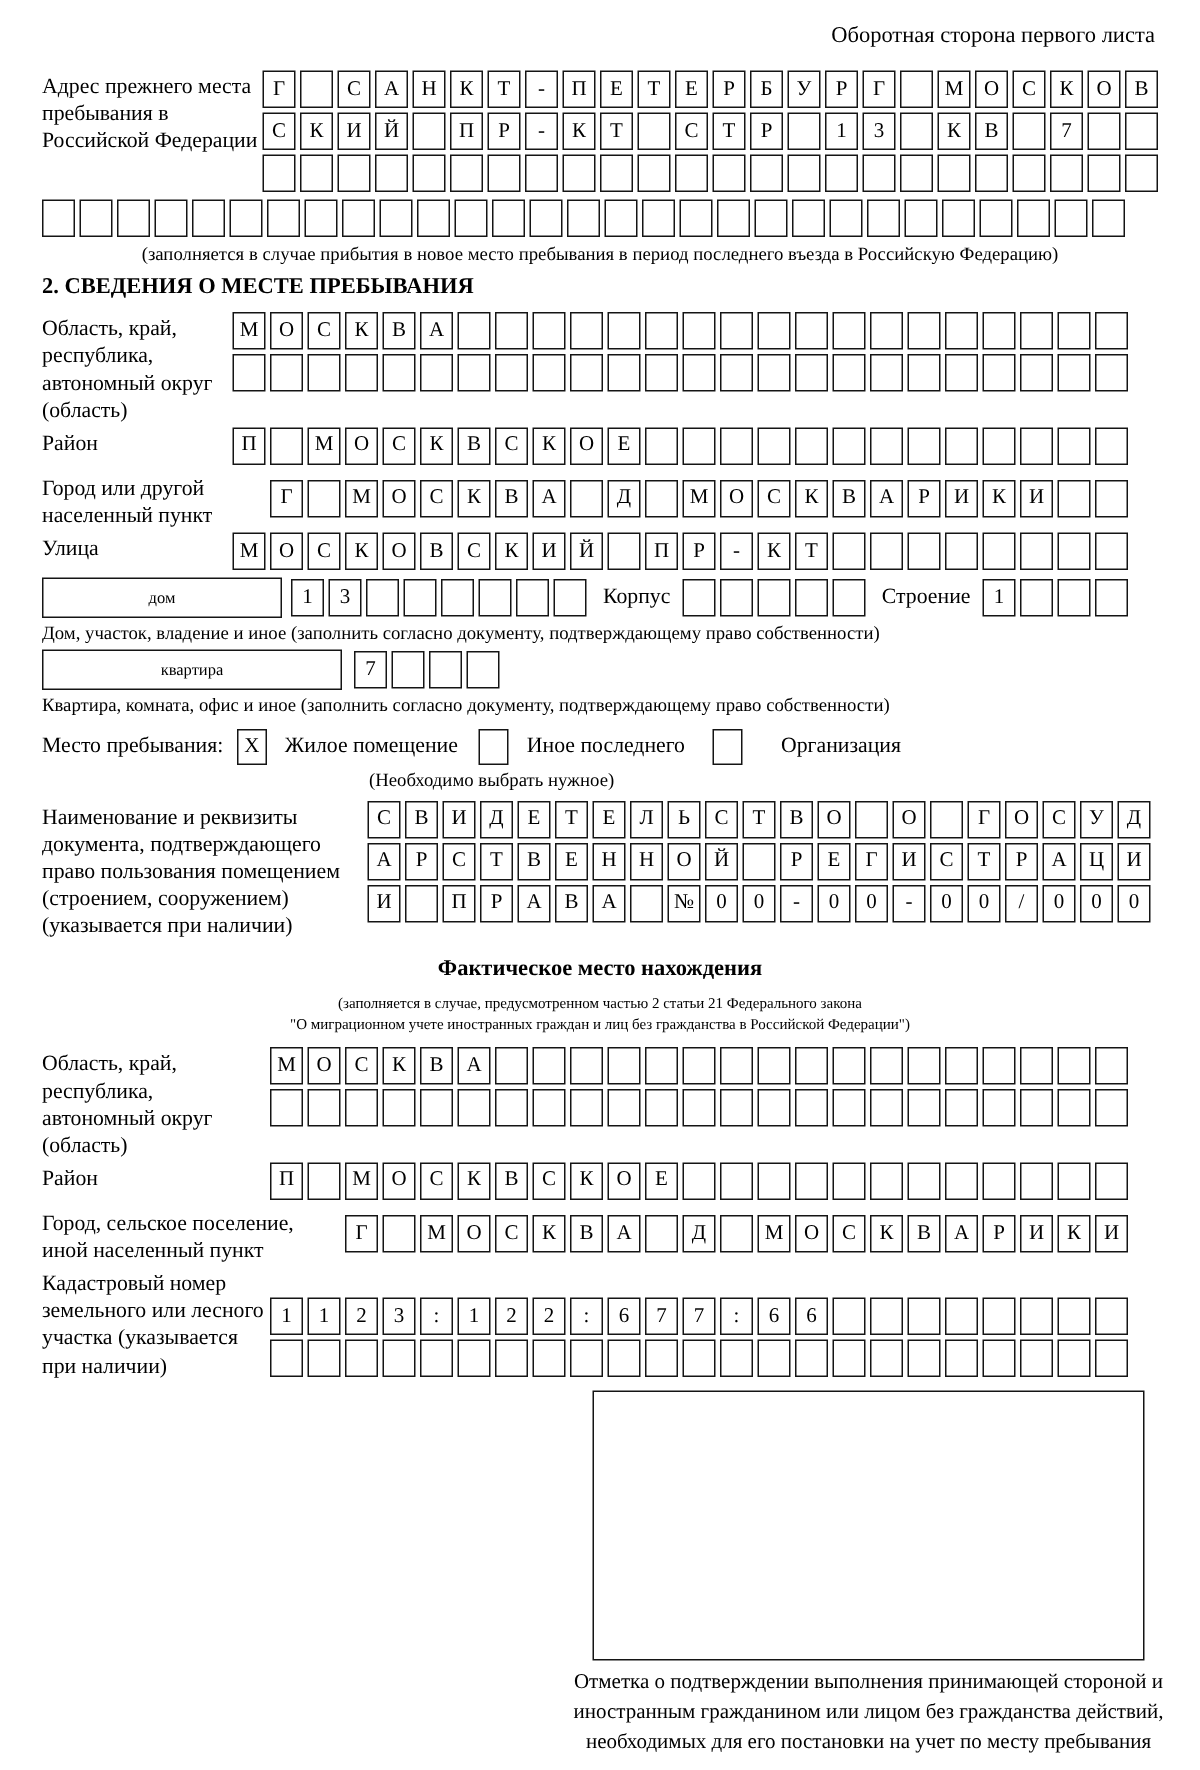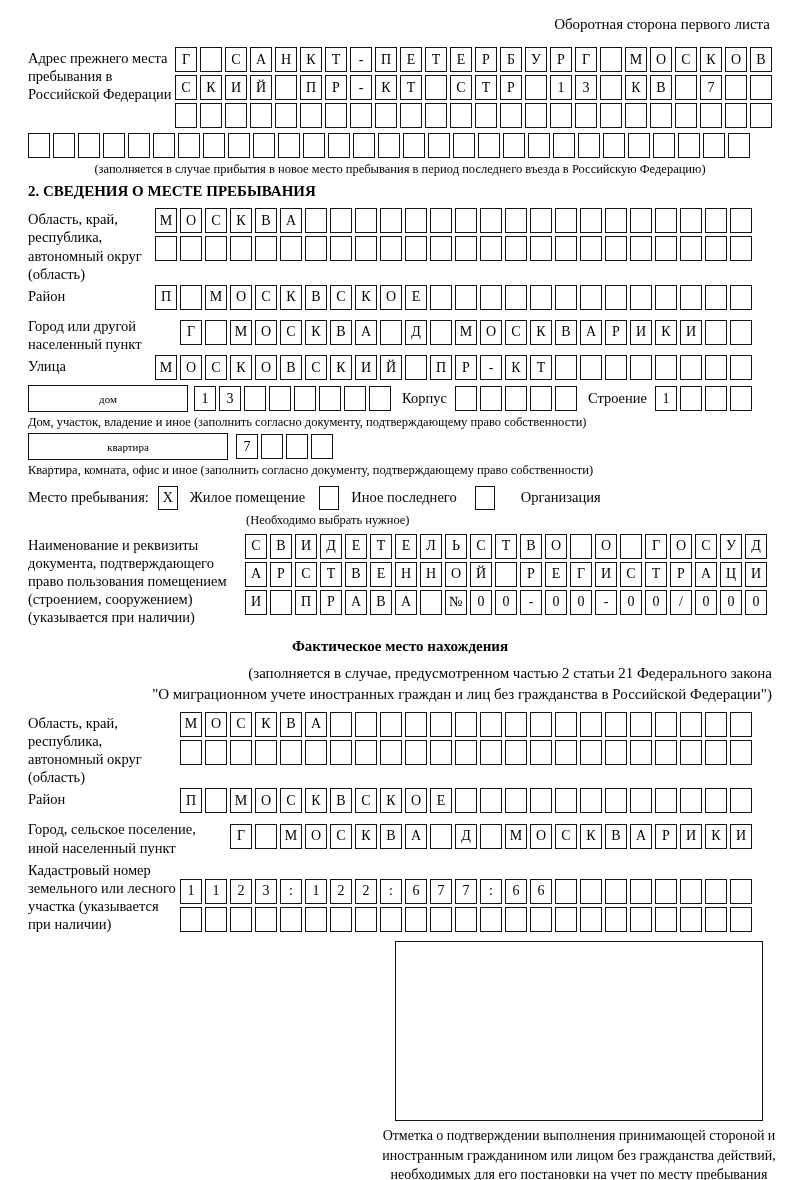--- a/index.html
+++ b/index.html
@@ -23,21 +23,21 @@
             display:flex;align-items:center;justify-content:center;font-size:11px;}
   .dom-box{width:160px;margin-right:6px;}
   .kv-box{width:200px;margin-right:8px;}
   .inline-label{font-size:14.5px;margin:0 8px;flex:none;}
   .left-caption{margin:1px 0 3px 0;}
   .mesto-row{display:flex;align-items:center;margin:7px 0 2px 0;font-size:14.5px;}
   .checkbox{width:20px;height:24px;border:1.6px solid #141414;box-sizing:border-box;flex:none;
             display:flex;align-items:center;justify-content:center;font-size:14px;margin:0 12px 0 9px;}
   .mesto-caption{margin:0 0 6px 218px;}
   .fact-title{text-align:center;font-weight:bold;font-size:15px;margin:12px 0 8px 0;}
-  .fact-cap{text-align:right;font-size:15px;line-height:1.35;margin-bottom:8px;}
+  .fact-cap{text-align:center;font-size:10px;line-height:1.35;margin-bottom:8px;}
   .offset-rows{padding-top:20px;}
   .stamp-wrap{margin-left:367px;width:368px;margin-top:6px;}
   .stamp-box{height:180px;border:1.6px solid #141414;box-sizing:border-box;background:#fff;}
   .stamp-caption{width:412px;margin-left:-22px;margin-top:5px;text-align:center;font-size:14px;line-height:1.42;}
 </style>
 </head>
 <body>
 
 <div class="page">
 

